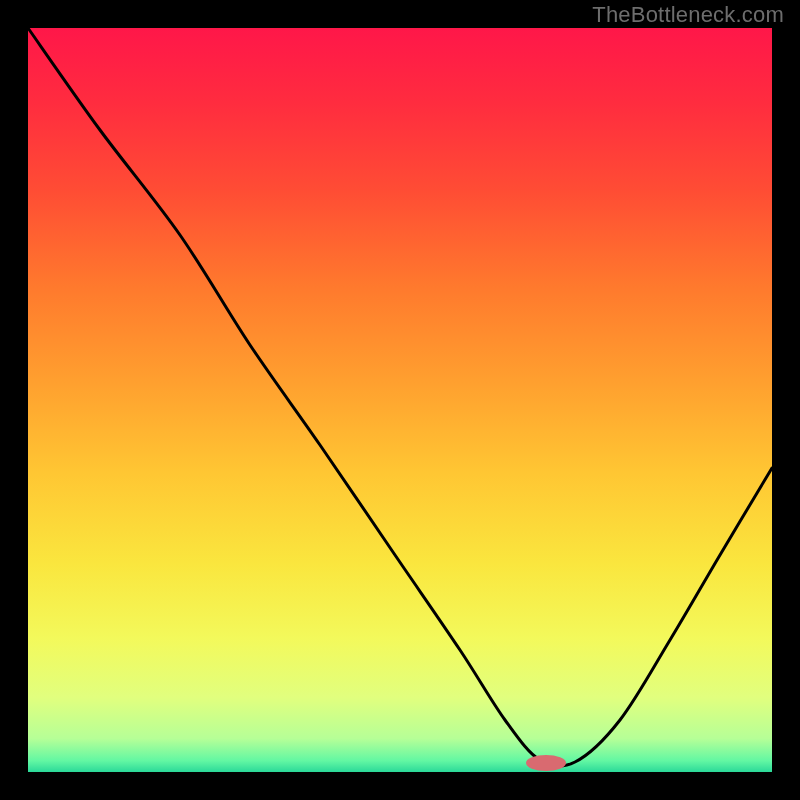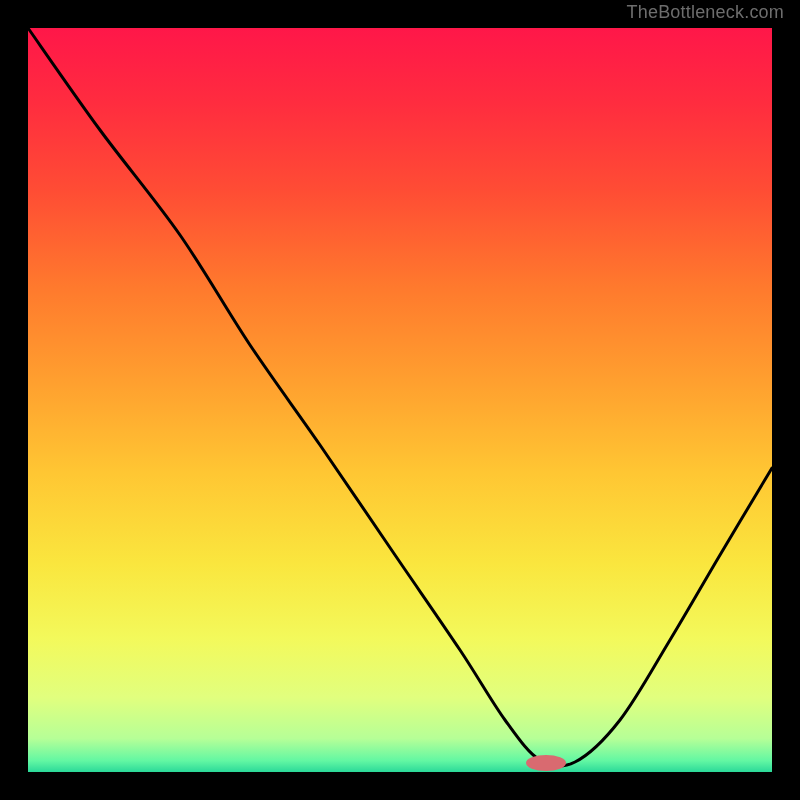--- a/index.html
+++ b/index.html
@@ -8,21 +8,21 @@
     width: 800px;
     height: 800px;
     background: #000000;
     overflow: hidden;
   }
   .watermark {
     position: absolute;
     top: 2px;
     right: 16px;
     font-family: Arial, Helvetica, sans-serif;
-    font-size: 18px;
+    font-size: 22px;
     font-weight: 500;
     color: #6d6d6d;
     letter-spacing: 0.2px;
     z-index: 10;
   }
   svg {
     display: block;
   }
 </style>
 </head>

